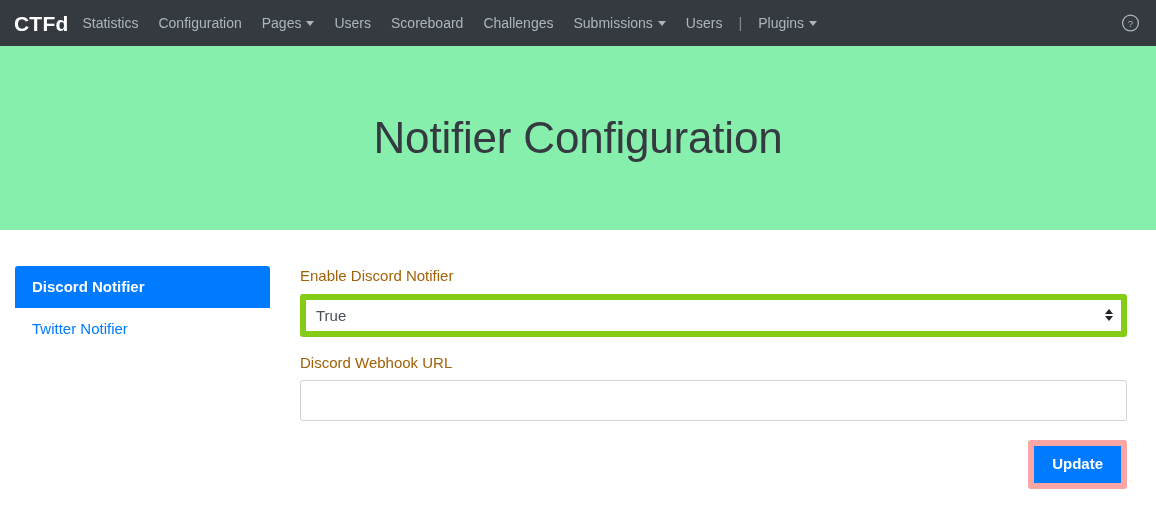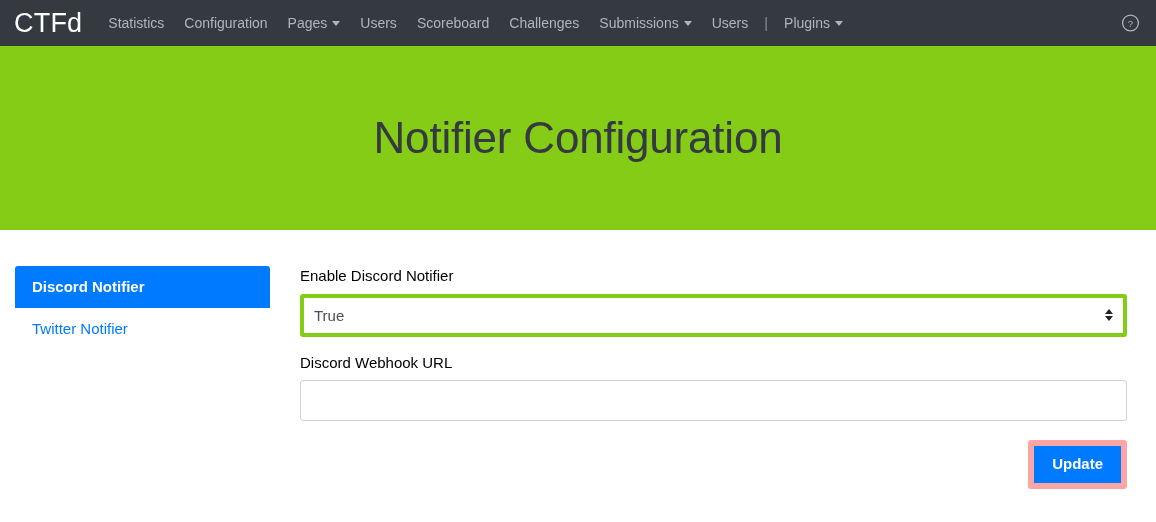--- a/index.html
+++ b/index.html
@@ -17,24 +17,24 @@
   .navbar {
     height: 46px;
     background: #343a40;
     display: flex;
     align-items: center;
     padding: 0 14px 0 14px;
     position: relative;
   }
   .brand {
     color: #ffffff;
-    font-size: 27px;
-    font-weight: 400;
+    font-size: 21px;
+    font-weight: 700;
     letter-spacing: 0.2px;
-    margin-right: 16px;
+    margin-right: 4px;
     line-height: 1;
     cursor: pointer;
   }
   .nav-list {
     display: flex;
     align-items: center;
     list-style: none;
     margin: 0;
     padding: 0;
     height: 100%;
@@ -83,21 +83,21 @@
   .help-icon {
     width: 19px;
     height: 19px;
     cursor: pointer;
     display: block;
   }
 
   
   .jumbotron {
     height: 184px;
-    background: #84cc16;
+    background: #86efac;
     display: flex;
     align-items: center;
     justify-content: center;
     text-align: right;
   }
   .page-title {
     font-size: 44px;
     font-weight: 400;
     color: #343a40;
     margin: 0;
@@ -138,41 +138,41 @@
   }
 
   .form-area {
     flex: 1 1 auto;
     max-width: 827px;
   }
   .form-group { margin-bottom: 16px; }
   .form-label {
     display: block;
     font-size: 15px;
-    color: #000000;
+    color: #a16207;
     margin-bottom: 8px;
     line-height: 1.3;
   }
   .form-control {
     display: block;
     width: 100%;
     height: 41px;
     padding: 7px 12px;
     font-size: 15px;
     font-family: "Liberation Sans", sans-serif;
     color: #495057;
     background: #ffffff;
     border: 1px solid #ced4da;
     border-radius: 3px;
     outline: none;
   }
   .form-control::placeholder { color: #adb5bd; }
   .select-wrap { position: relative; }
   select.form-control.is-valid {
-    border: 4px solid #84cc16;
+    border: 6px solid #84cc16;
     height: 43px;
     padding-left: 10px;
     -webkit-appearance: none;
     appearance: none;
     cursor: pointer;
   }
   .select-arrows {
     position: absolute;
     right: 14px;
     top: 50%;

